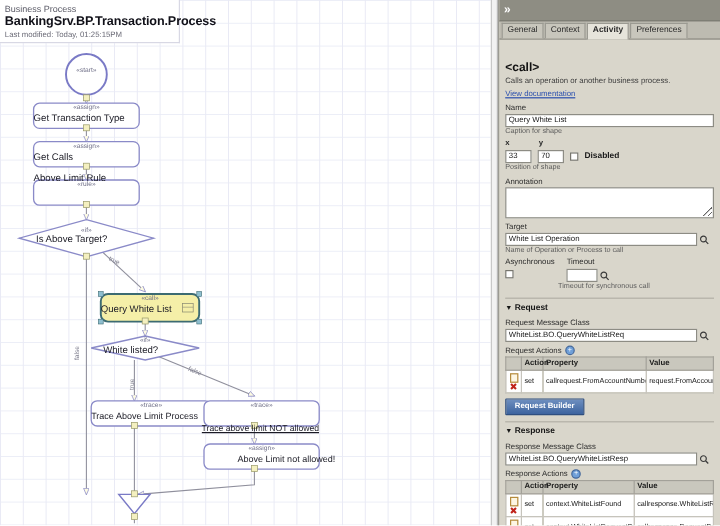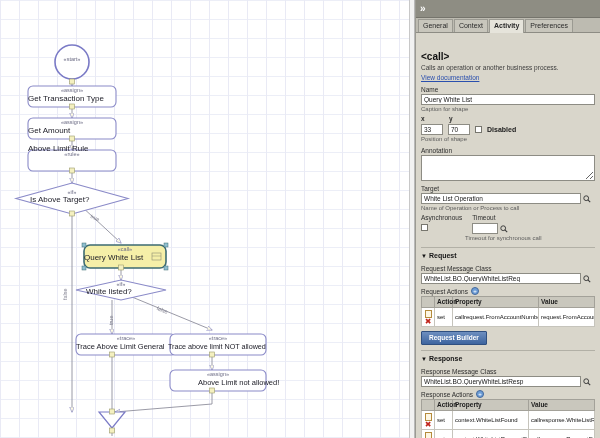--- a/index.html
+++ b/index.html
@@ -146,20 +146,25 @@
   }
 </style>
 </head>
 <body>
 
 <div id="app">
 
   <div id="canvas-pane">
     <div id="grid"></div>
 
+    <div id="header">
+      <div class="hd-kicker">Business Process</div>
+      <div class="hd-title">BankingSrv.BP.Transaction.Process</div>
+      <div class="hd-sub">Last modified: Today, 01:25:15PM</div>
+    </div>
 
     <svg id="diagram" width="409" height="438" viewBox="0 0 409 438">
       <defs>
         <marker id="ah" markerWidth="7" markerHeight="7" refX="5.6" refY="2.6" orient="auto">
           <path d="M0,0 L6,2.6 L0,5.2 z" fill="#fdfbe2" stroke="#8a8ac8" stroke-width="0.7"></path>
         </marker>
       </defs>
 
       <g stroke="#8f8f9c" stroke-width="0.9" fill="none">
 
@@ -239,39 +244,39 @@
         <rect x="164" y="266" width="4" height="4"></rect>
       </g>
     </svg>
 
     <div class="stereo" style="left:48px;top:56px;width:48px;">«start»</div>
 
     <div class="stereo" style="left:28px;top:87px;width:88px;">«assign»</div>
     <div class="nlabel" style="left:28px;top:94px;width:88px;">Get Transaction Type</div>
 
     <div class="stereo" style="left:28px;top:119px;width:88px;">«assign»</div>
-    <div class="nlabel" style="left:28px;top:126px;width:88px;">Get Amount</div>
+    <div class="nlabel" style="left:28px;top:126px;width:88px;">Get Calls</div>
 
     <div class="stereo" style="left:28px;top:151px;width:88px;">«rule»</div>
     <div class="nlabel" style="left:28px;top:144px;width:80px;">Above Limit Rule</div>
 
     <div class="stereo" style="left:44px;top:189px;width:56px;">«if»</div>
     <div class="nlabel" style="left:30px;top:195px;width:84px;">Is Above Target?</div>
 
     <div class="stereo" style="left:84px;top:246px;width:82px;">«call»</div>
     <div class="nlabel" style="left:84px;top:253px;width:78px;">Query White List</div>
 
     <div class="stereo" style="left:93px;top:281px;width:56px;">«if»</div>
     <div class="nlabel" style="left:86px;top:287px;width:70px;">White listed?</div>
 
     <div class="stereo" style="left:76px;top:335px;width:100px;">«trace»</div>
-    <div class="nlabel" style="left:76px;top:342px;width:100px;font-size:7.5px;">Trace Above Limit General</div>
+    <div class="nlabel" style="left:76px;top:342px;width:100px;font-size:7.5px;">Trace Above Limit Process</div>
 
     <div class="stereo" style="left:170px;top:335px;width:96px;">«trace»</div>
-    <div class="nlabel" style="left:168px;top:342px;width:98px;font-size:7.2px;overflow:hidden;">Trace above limit NOT allowed</div>
+    <div class="nlabel" style="left:168px;top:352px;width:98px;font-size:7.2px;overflow:hidden;text-decoration:underline;">Trace above limit NOT allowed</div>
 
     <div class="stereo" style="left:170px;top:371px;width:96px;">«assign»</div>
     <div class="nlabel" style="left:170px;top:378px;width:92px;font-size:7.5px;margin-left:28px;">Above Limit not allowed!</div>
 
     <div class="elabel" style="left:62px;top:300px;transform:rotate(-90deg);transform-origin:left top;">false</div>
     <div class="elabel" style="left:92px;top:213px;transform:rotate(25deg);transform-origin:left top;">true</div>
     <div class="elabel" style="left:108px;top:325px;transform:rotate(-90deg);transform-origin:left top;">true</div>
     <div class="elabel" style="left:158px;top:305px;transform:rotate(22deg);transform-origin:left top;">false</div>
   </div>
 

